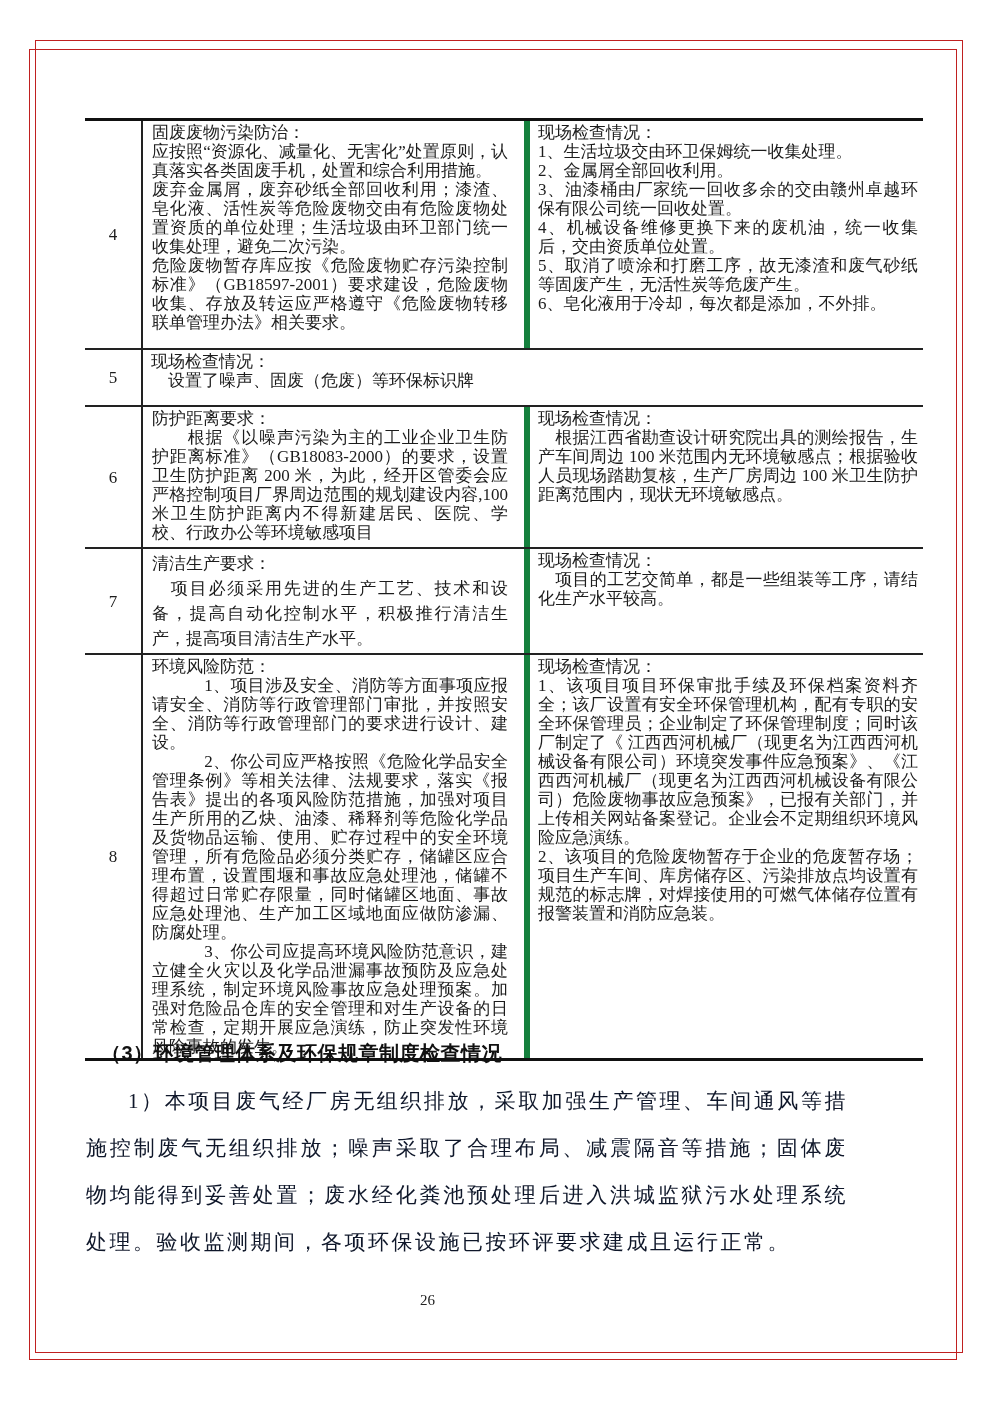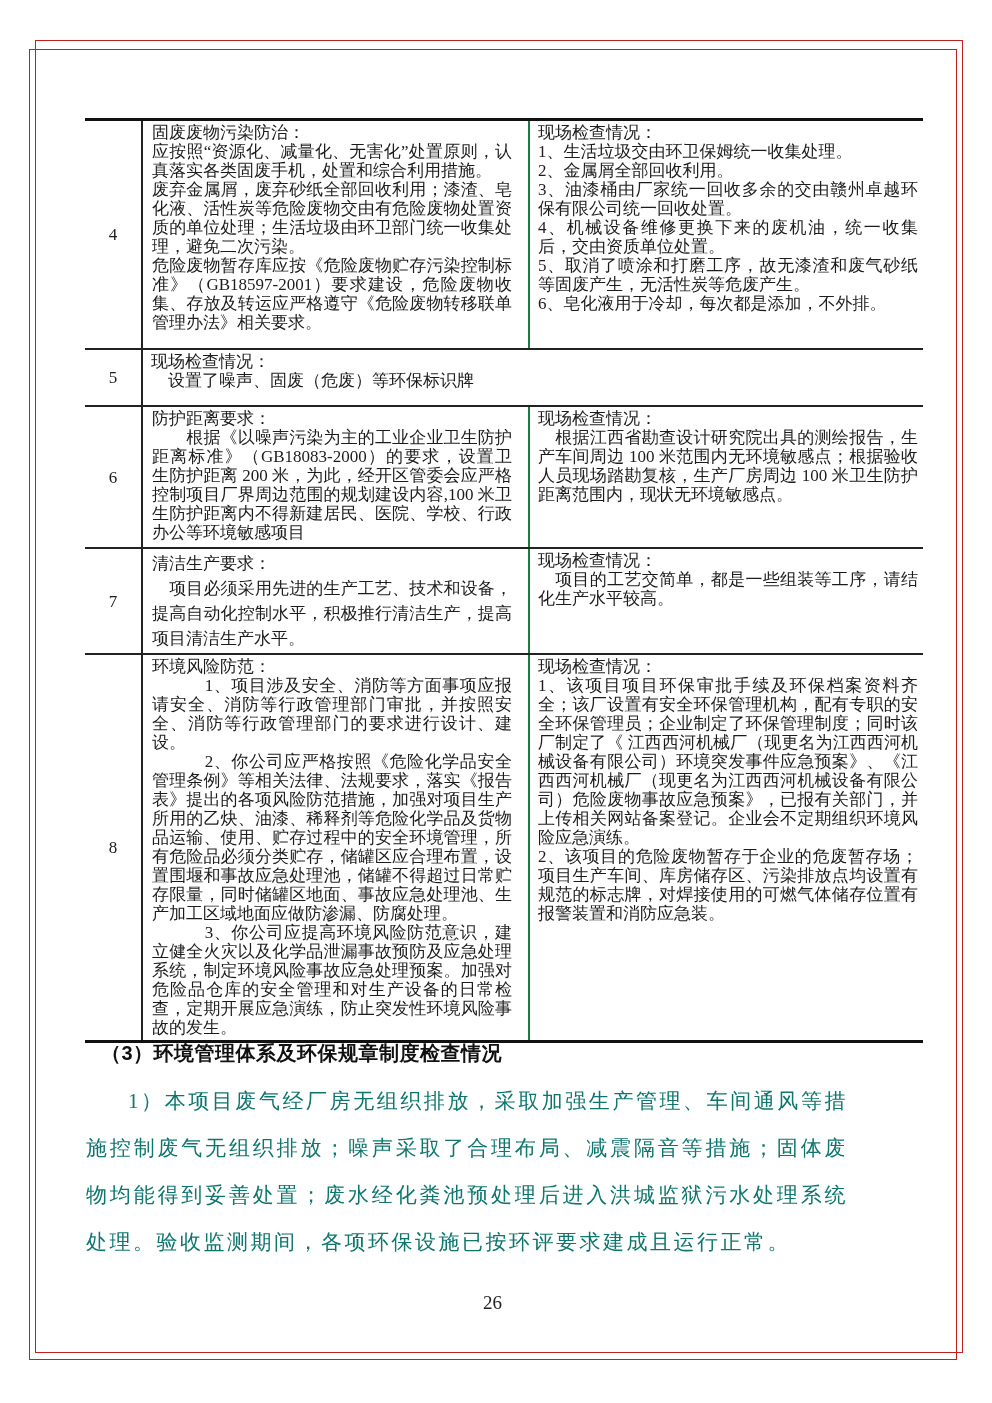--- a/index.html
+++ b/index.html
@@ -52,21 +52,21 @@
     display: flex;
     align-items: center;
     justify-content: center;
     border-right: 2px solid #222;
     white-space: normal;
     text-align: center;
   }
   .cell-req {
     width: 387px;
     flex: 0 0 387px;
-    border-right: 2px solid #15803d;
+    border-right: 6px solid #15803d;
     padding: 2px 16px 2px 9px;
   }
   .cell-insp {
     flex: 1 1 auto;
     padding: 2px 5px 8px 8px;
   }
   .r0 { min-height: 227px; }
   .r1 { min-height: 55px; }
   .r2 { min-height: 140px; }
   .r3 { min-height: 95px; }
@@ -90,29 +90,29 @@
     position: absolute;
     left: 86px;
     top: 1078px;
     width: 762px;
     margin: 0;
     font-size: 21px;
     line-height: 47px;
     letter-spacing: 2.5px;
     text-align: justify;
     text-indent: 2em;
-    color: #0f766e;
+    color: #0f172a;
   }
   .page-number {
     position: absolute;
-    left: 442px;
+    left: 420px;
     top: 1292px;
     width: 60px;
-    text-align: right;
-    font-size: 19px;
+    text-align: left;
+    font-size: 15px;
     color: #222;
   }
 </style>
 </head>
 <body>
 
 <div class="page">
 
   <div class="frame frame-a"></div>
   <div class="frame frame-b"></div>

